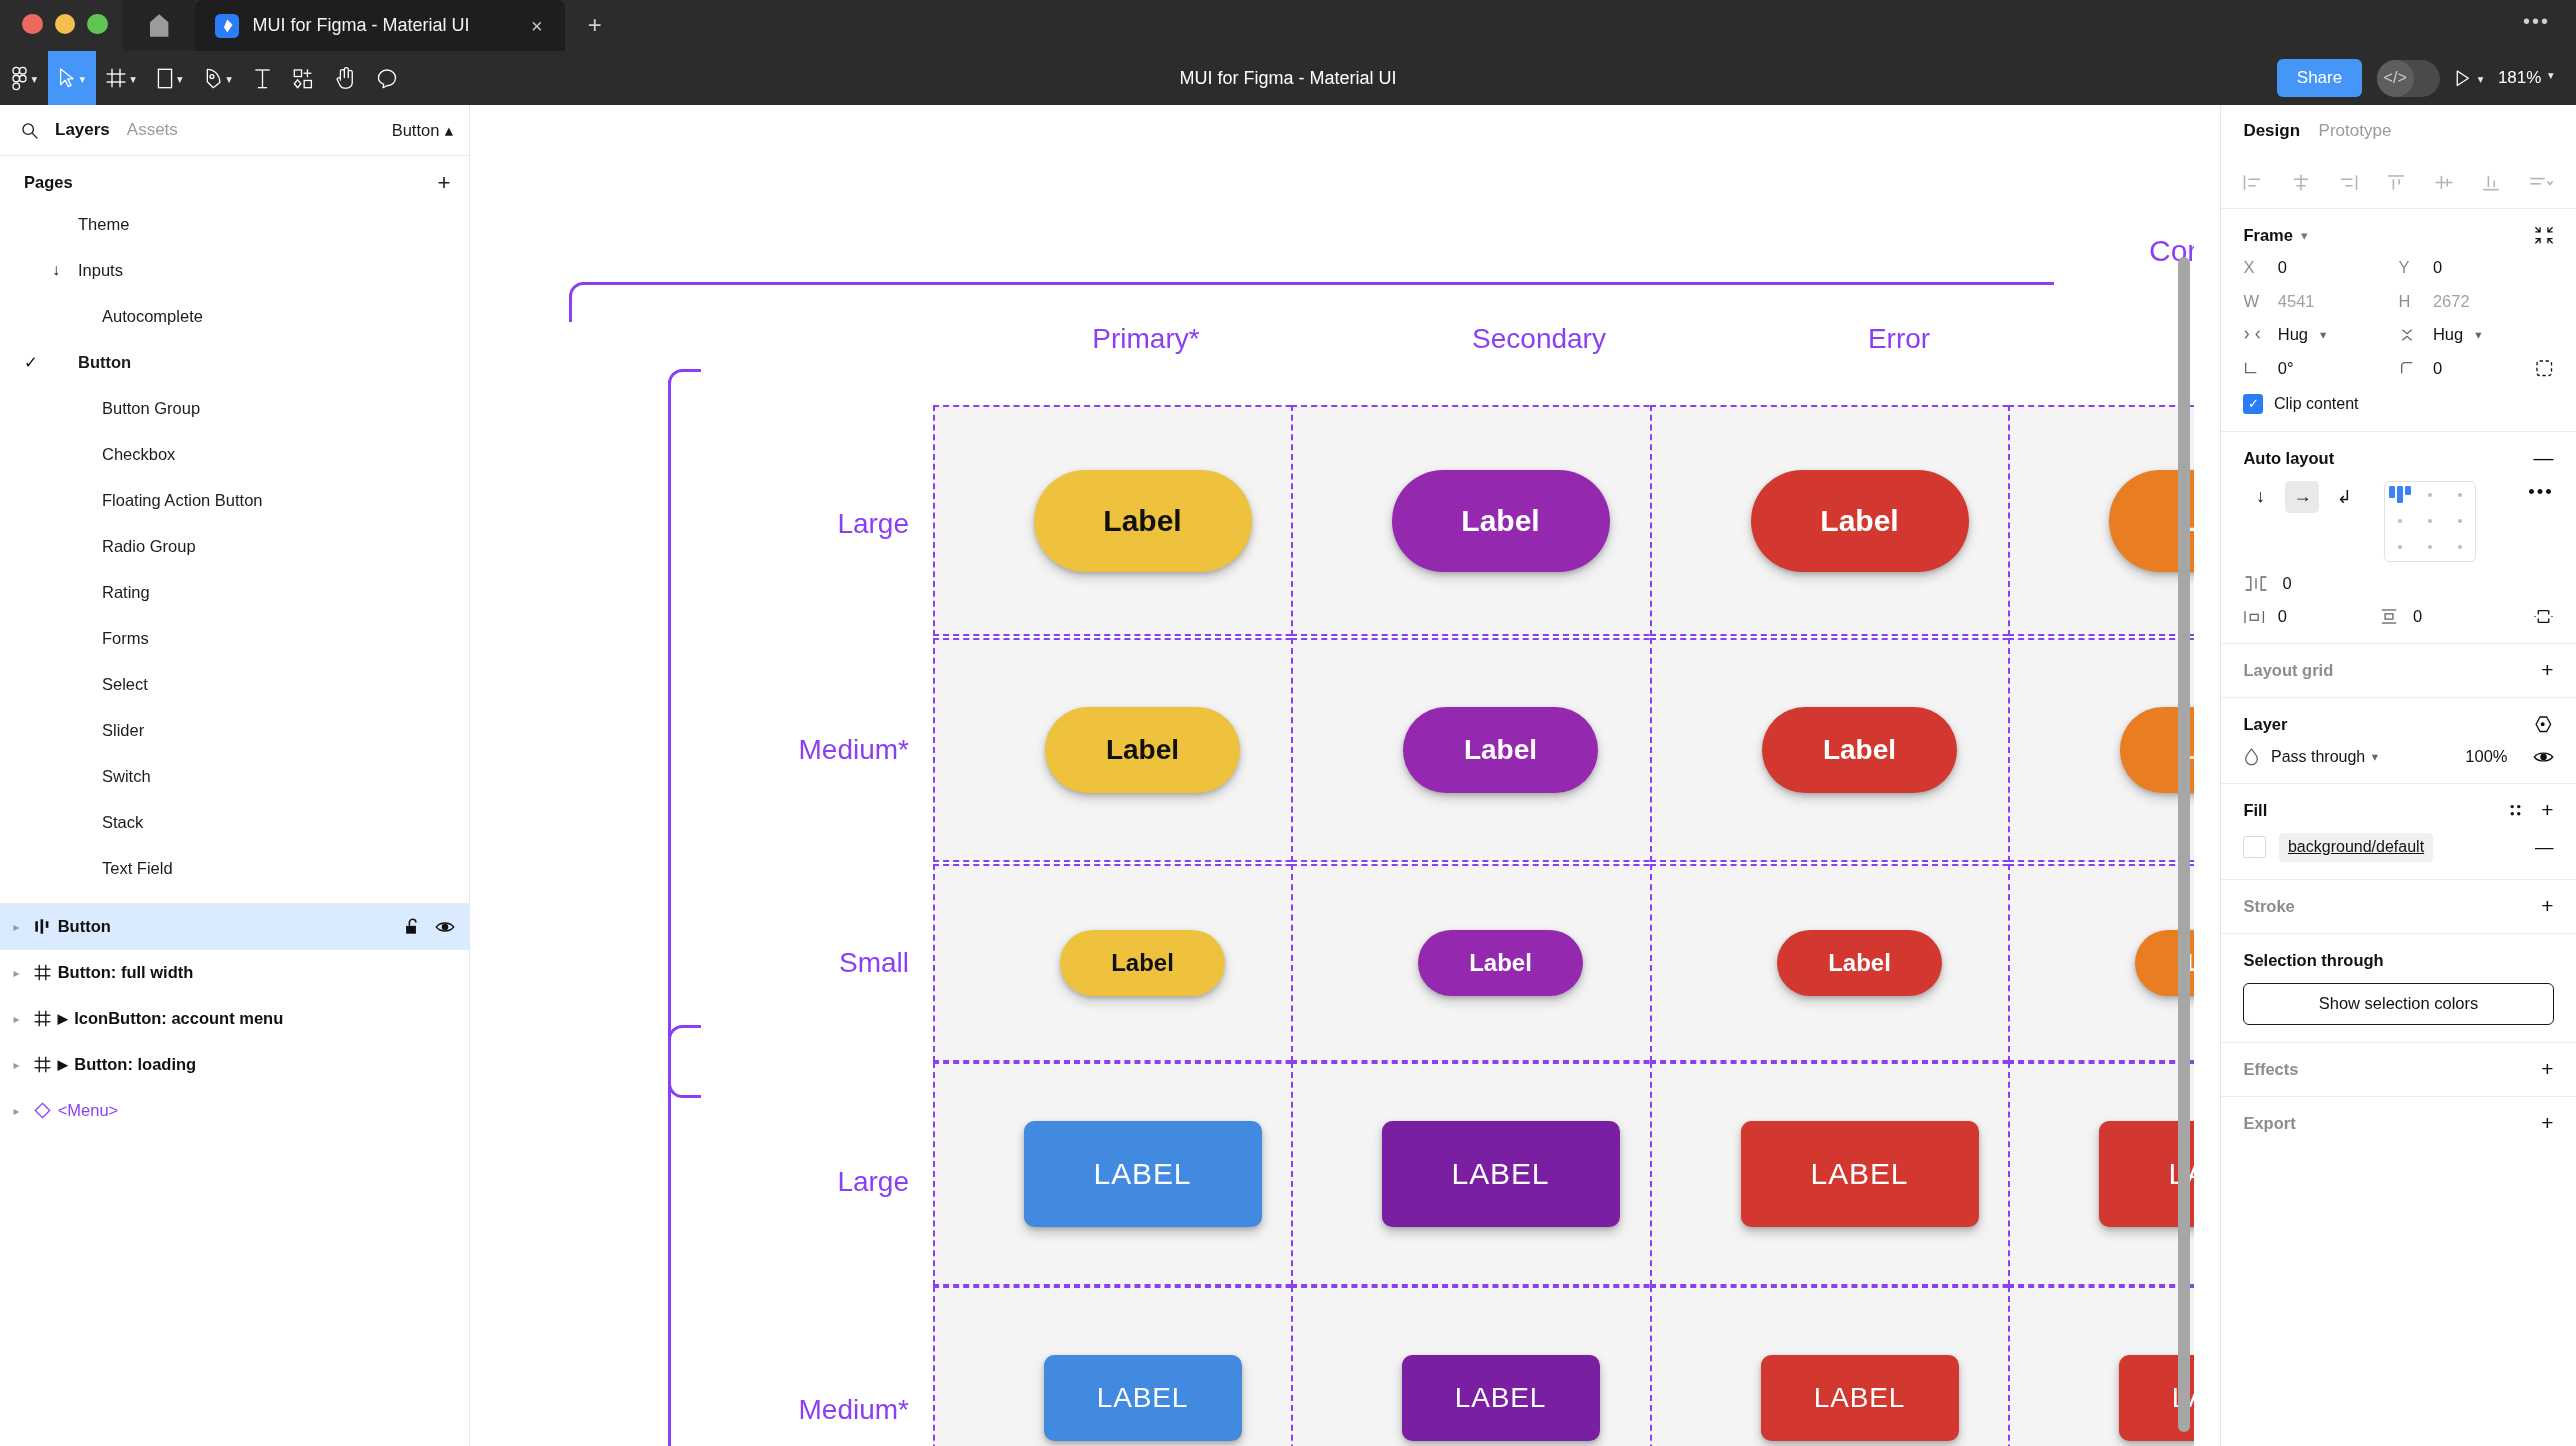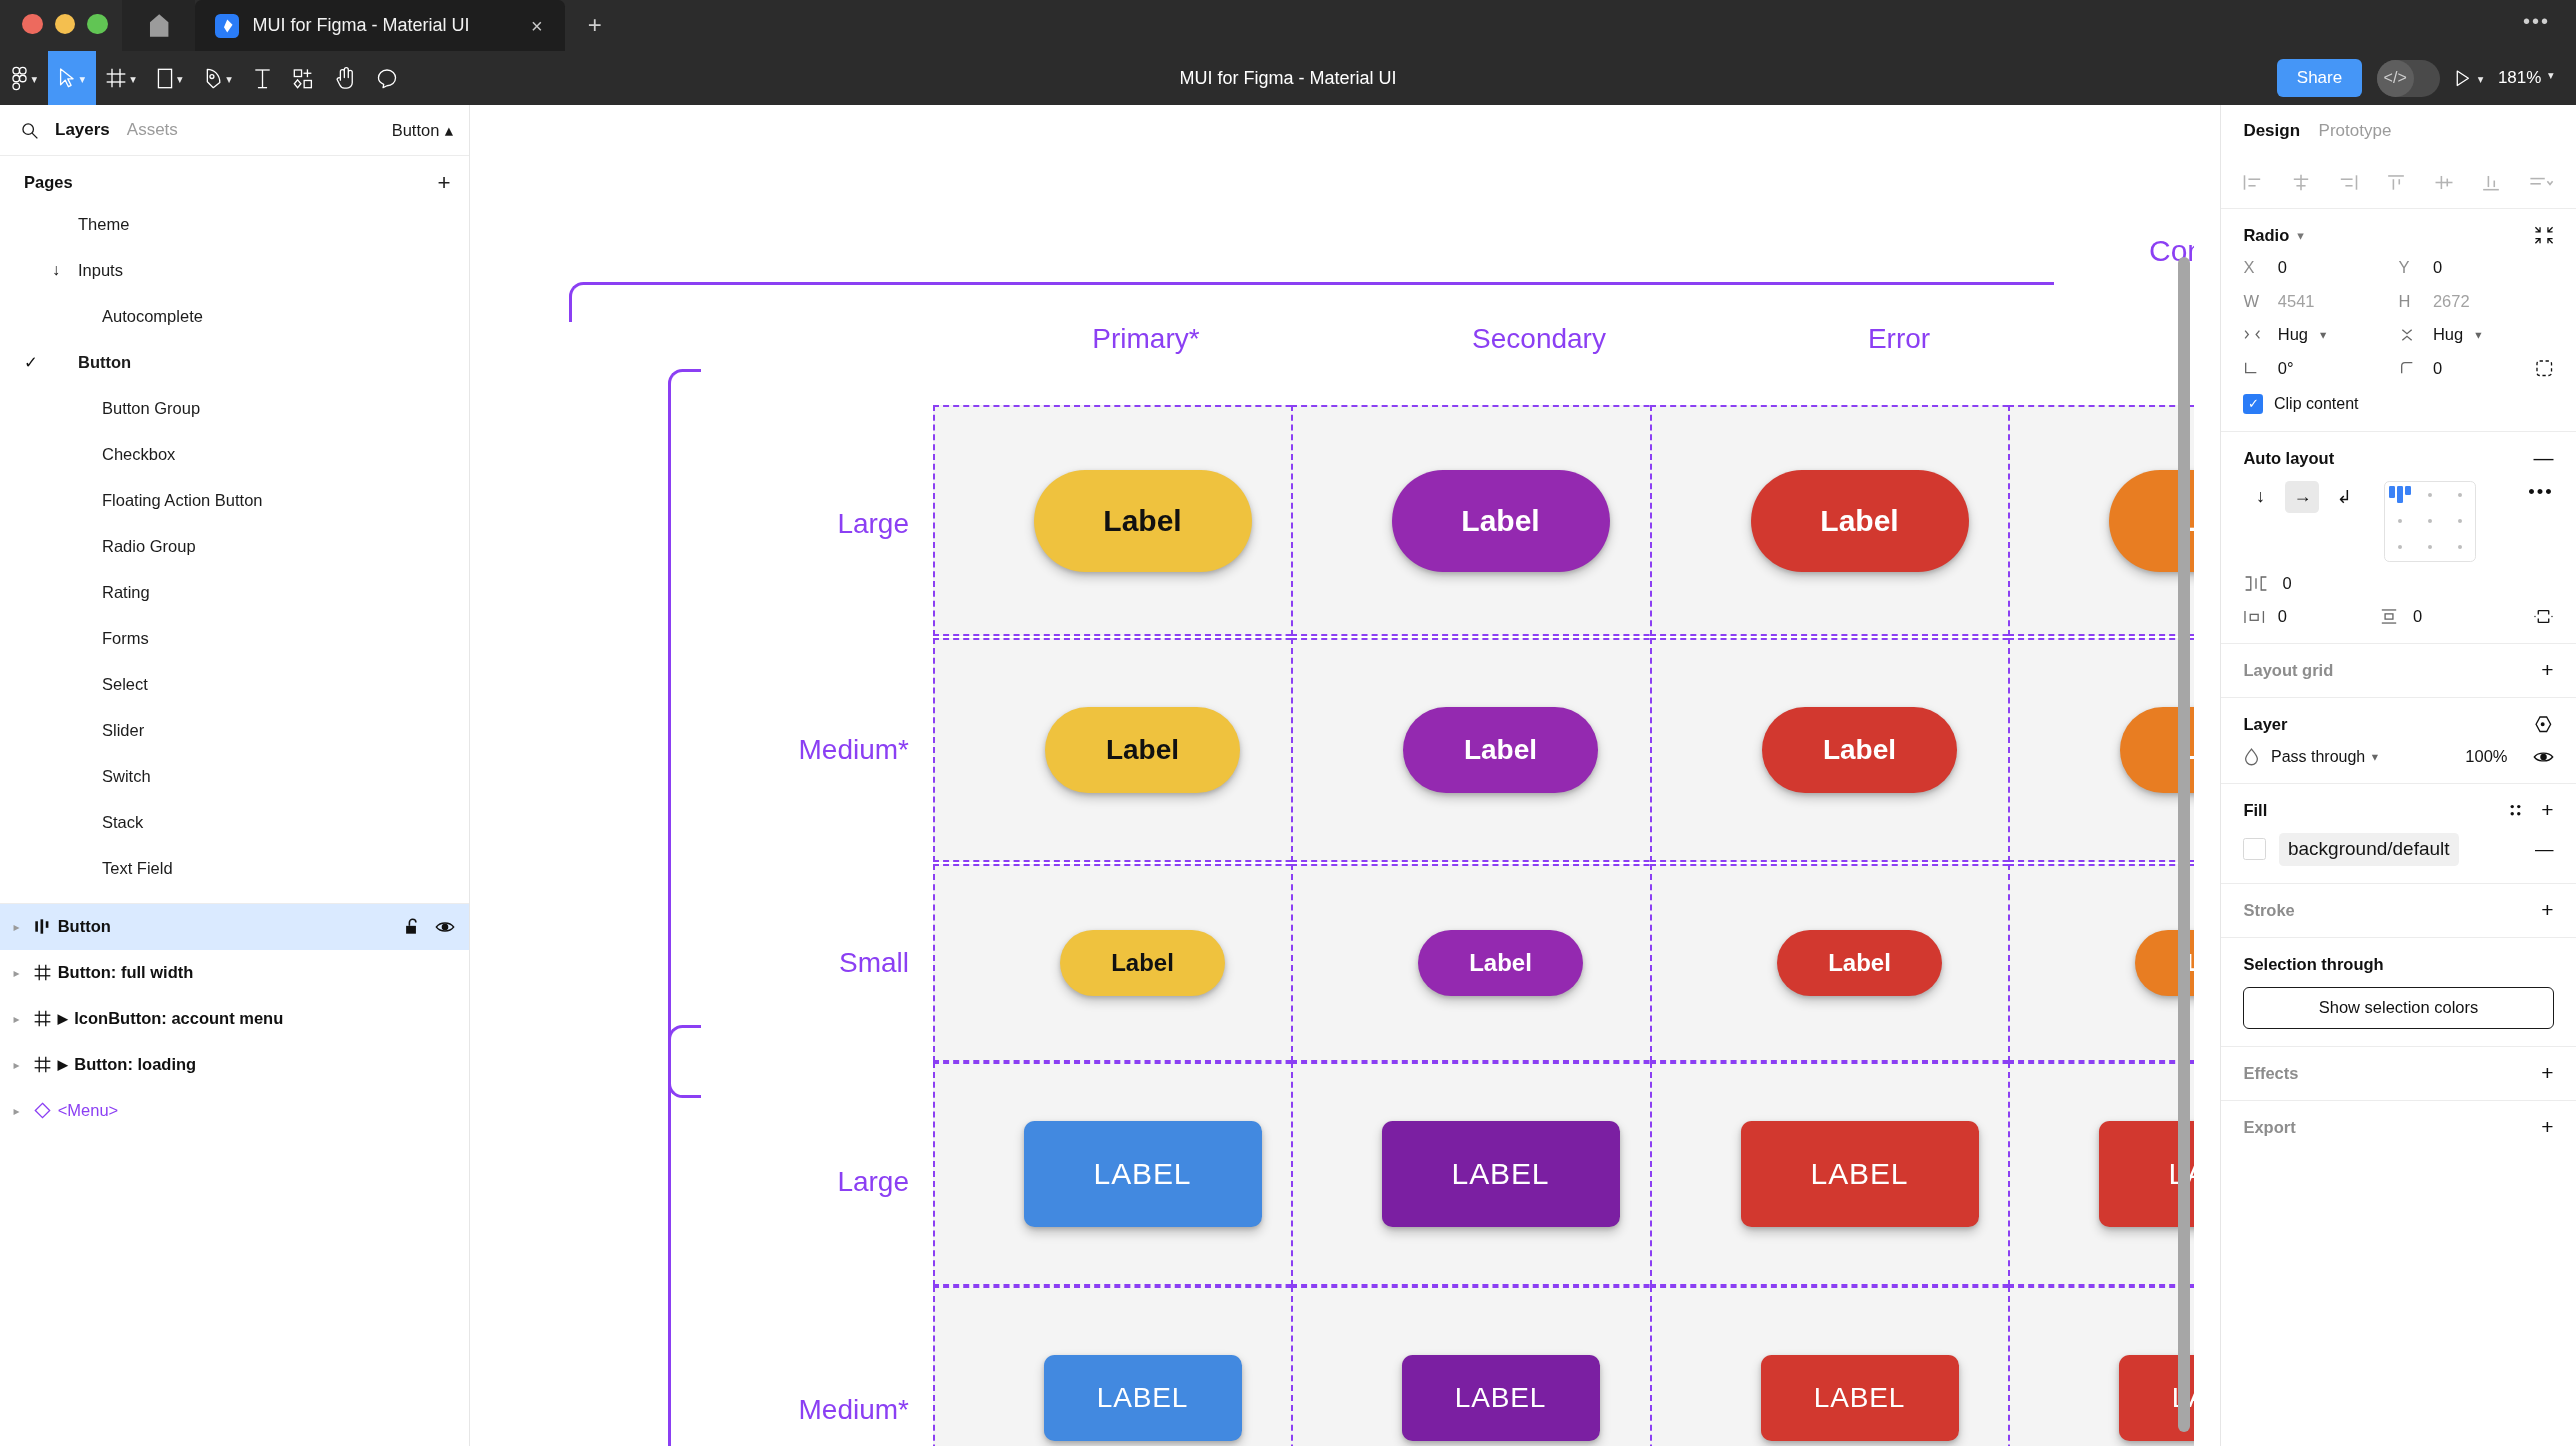--- a/index.html
+++ b/index.html
@@ -210,21 +210,21 @@
     place-items: center; cursor: pointer; margin-left: 9.2px;
   }
   .pg-dot { width: 4px; height: 4px; border-radius: 50%; background: #bdbdbd; }
   .pg-bars { display: flex; align-items: flex-start; gap: 2px; }
   .pg-bars i { display: block; width: 6px; background: #3b82f6; border-radius: 1.3px; }
   .al-more { margin-left: auto; font-size: 18.5px; letter-spacing: 2px; cursor: pointer; color: #111; }
   .al-row2 { display: flex; align-items: center; gap: 13px; margin-top: 12px; }
   .al-row3 { display: grid; grid-template-columns: 1fr 1fr 40px; align-items: center; margin-top: 14.5px; }
   .fill-row { display: flex; align-items: center; gap: 13px; }
   .swatch { width: 22.4px; height: 22.4px; border: 1.3px solid #d8d8d8; background: #fff; border-radius: 2.6px; cursor: pointer; }
-  .token { background: #f0f0f0; border-radius: 4.6px; padding: 5.3px 9.2px; font-size: 19px; color: #141414; }
+  .token { background: #f0f0f0; border-radius: 4.6px; padding: 5.3px 9.2px; font-size: 16px; color: #141414; text-decoration: underline; }
   .fill-minus { margin-left: auto; font-size: 18.5px; color: #111; cursor: pointer; }
   .layer-row2 { display: flex; align-items: center; gap: 10.6px; margin-top: 4px; }
   .blend { display: flex; align-items: center; gap: 6.6px; cursor: pointer; }
   .opacity { margin-left: auto; margin-right: 14.5px; font-size: 16.5px; }
   .btn-outline {
     width: 100%; border: 1.3px solid #1a1a1a; background: #fff; border-radius: 6px;
     padding: 10.6px 0; font-size: 16.5px; font-family: inherit; color: #111; cursor: pointer;
   }
   .plus { font-size: 21px; color: #111; cursor: pointer; line-height: .7; }
   .minus { font-size: 20px; color: #111; cursor: pointer; line-height: .7; }
@@ -669,21 +669,21 @@
             <svg width="25" height="17" viewBox="0 0 38 26" fill="none" stroke="#b4b4b4" stroke-width="2.4">
               <line x1="2" y1="7" x2="24" y2="7"></line>
               <line x1="2" y1="15" x2="18" y2="15"></line>
               <path d="M28 11 L32 16 L36 11"></path>
             </svg>
           </span>
       </div>
 
       <div class="rp-sec">
         <div class="rp-sec-head">
-          <span class="rp-sec-title">Radio</span>
+          <span class="rp-sec-title">Frame</span>
           <span style="font-size:13px;color:#777;">▾</span>
           <span class="rp-sec-actions">
             <span>
                 <svg width="20" height="18.5" viewBox="0 0 30 28" fill="none" stroke="#111" stroke-width="2">
                   <path d="M2 2 L9 9 M9 2 L9 9 L2 9"></path>
                   <path d="M28 2 L21 9 M21 2 L21 9 L28 9"></path>
                   <path d="M2 26 L9 19 M9 26 L9 19 L2 19"></path>
                   <path d="M28 26 L21 19 M21 26 L21 19 L28 19"></path>
                 </svg>
               </span>

